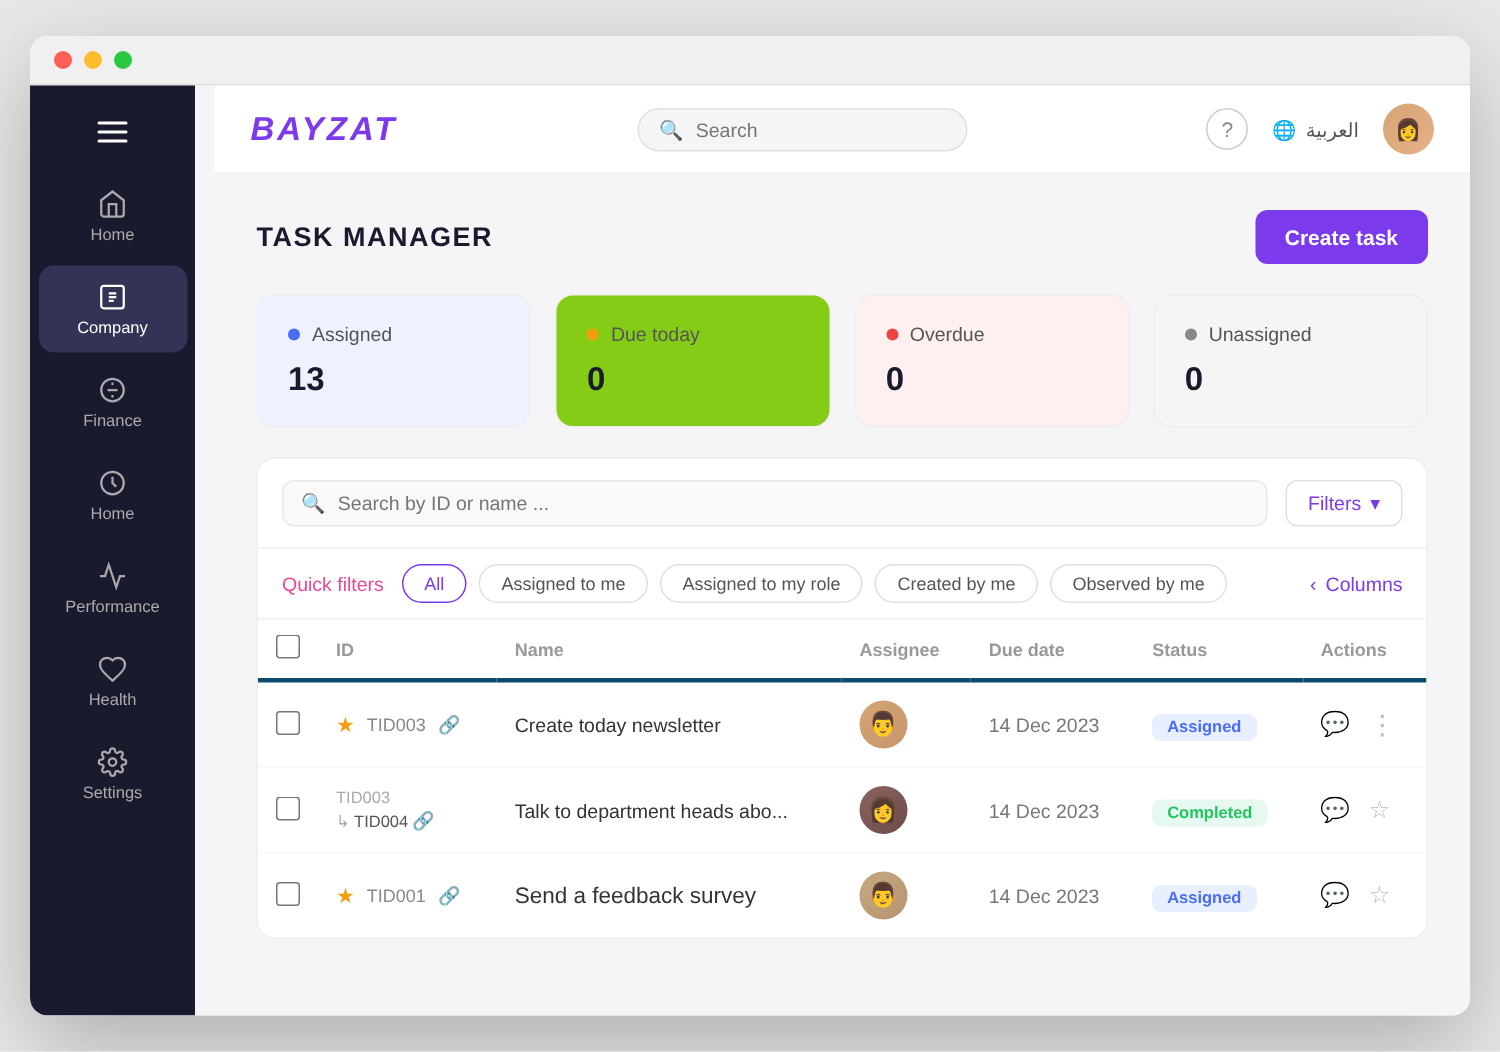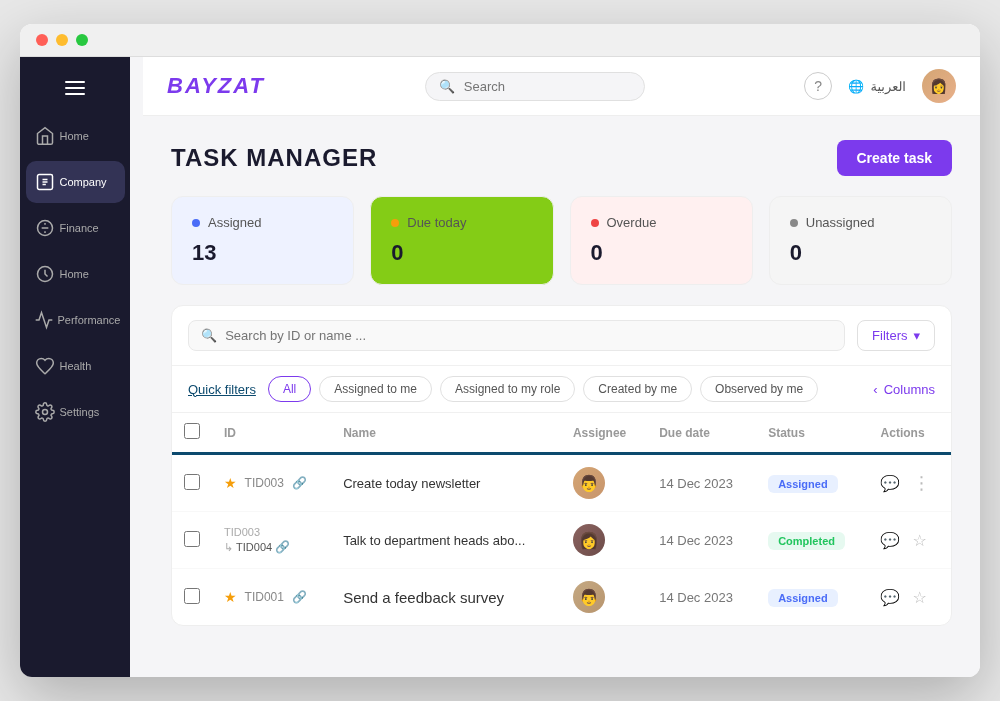--- a/index.html
+++ b/index.html
@@ -69,21 +69,21 @@
     .hamburger-icon span {
       display: block;
       width: 20px;
       height: 2px;
       background: #fff;
       border-radius: 2px;
     }
 
     .sidebar-item {
       display: flex;
-      flex-direction: row;
+      flex-direction: column;
       align-items: center;
       gap: 4px;
       padding: 10px 8px;
       width: 90%;
       border-radius: 10px;
       cursor: pointer;
       color: #aaa;
       font-size: 12px;
     }
     .sidebar-item.active {
@@ -189,21 +189,21 @@
     }
 
     .page-header {
       display: flex;
       align-items: center;
       justify-content: space-between;
       margin-bottom: 20px;
     }
 
     .page-title {
-      font-size: 24px;
+      font-size: 18px;
       font-weight: 800;
       color: #1a1a2e;
       letter-spacing: 1px;
     }
 
     .create-task-btn {
       background: #7c3aed;
       color: #fff;
       border: none;
       border-radius: 8px;
@@ -300,23 +300,22 @@
     .quick-filters {
       display: flex;
       align-items: center;
       gap: 8px;
       padding: 10px 16px;
       border-bottom: 1px solid #f0f0f0;
     }
 
     .qf-label {
       font-size: 13px;
-      color: #0c4a6e;
+      color: #ec4899;
       margin-right: 4px;
-      text-decoration: underline;
     }
 
     .qf-btn {
       padding: 5px 14px;
       border-radius: 20px;
       border: 1.5px solid #e0e0e0;
       font-size: 12px;
       cursor: pointer;
       background: #fff;
       color: #555;

